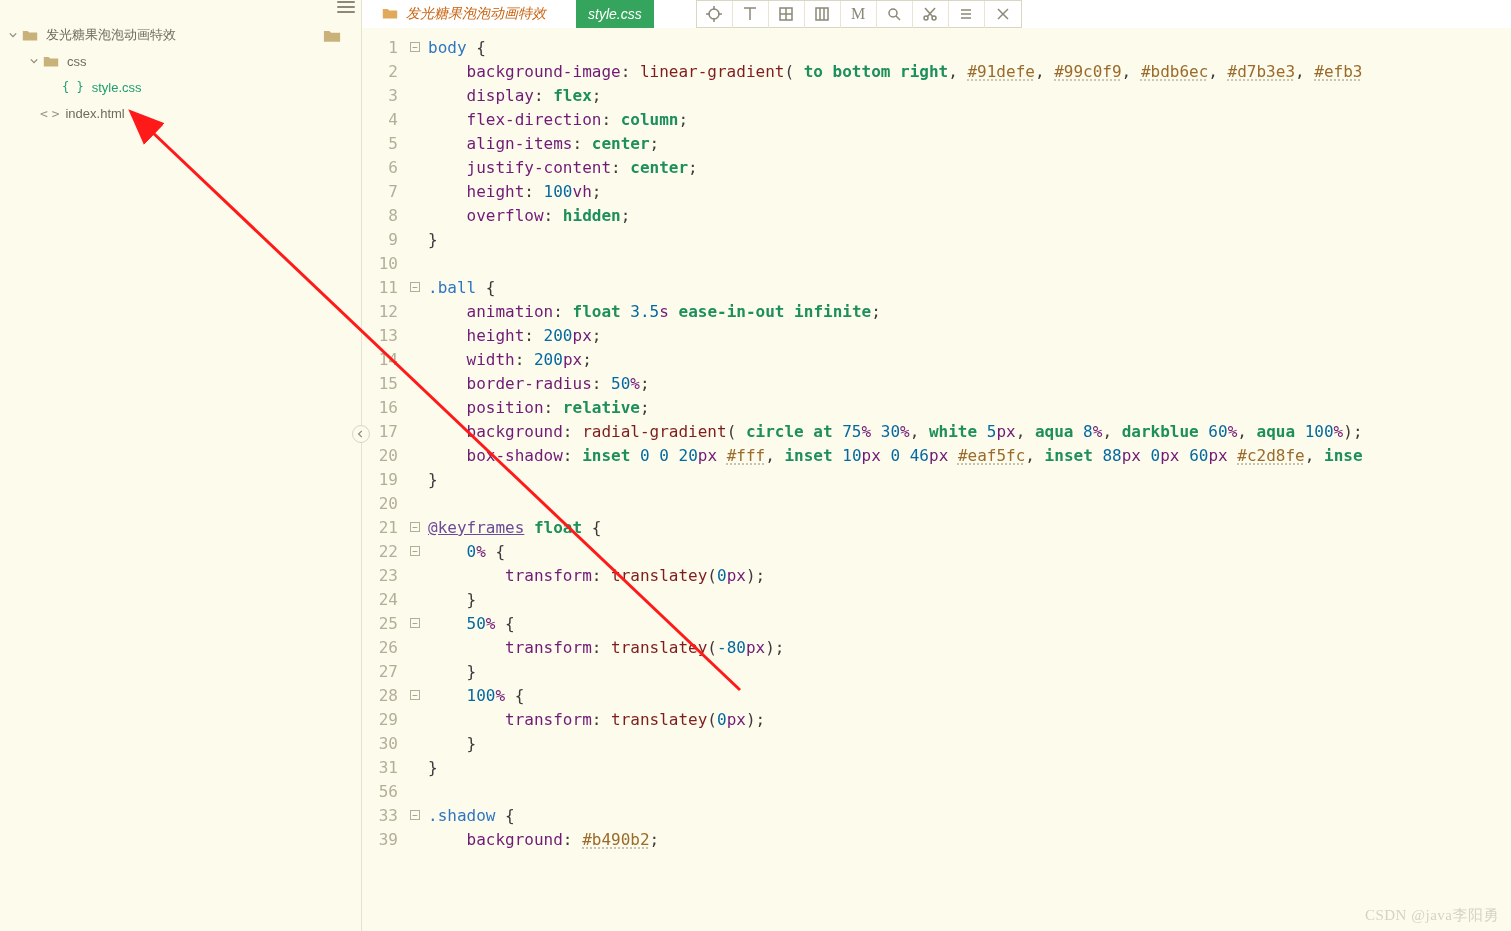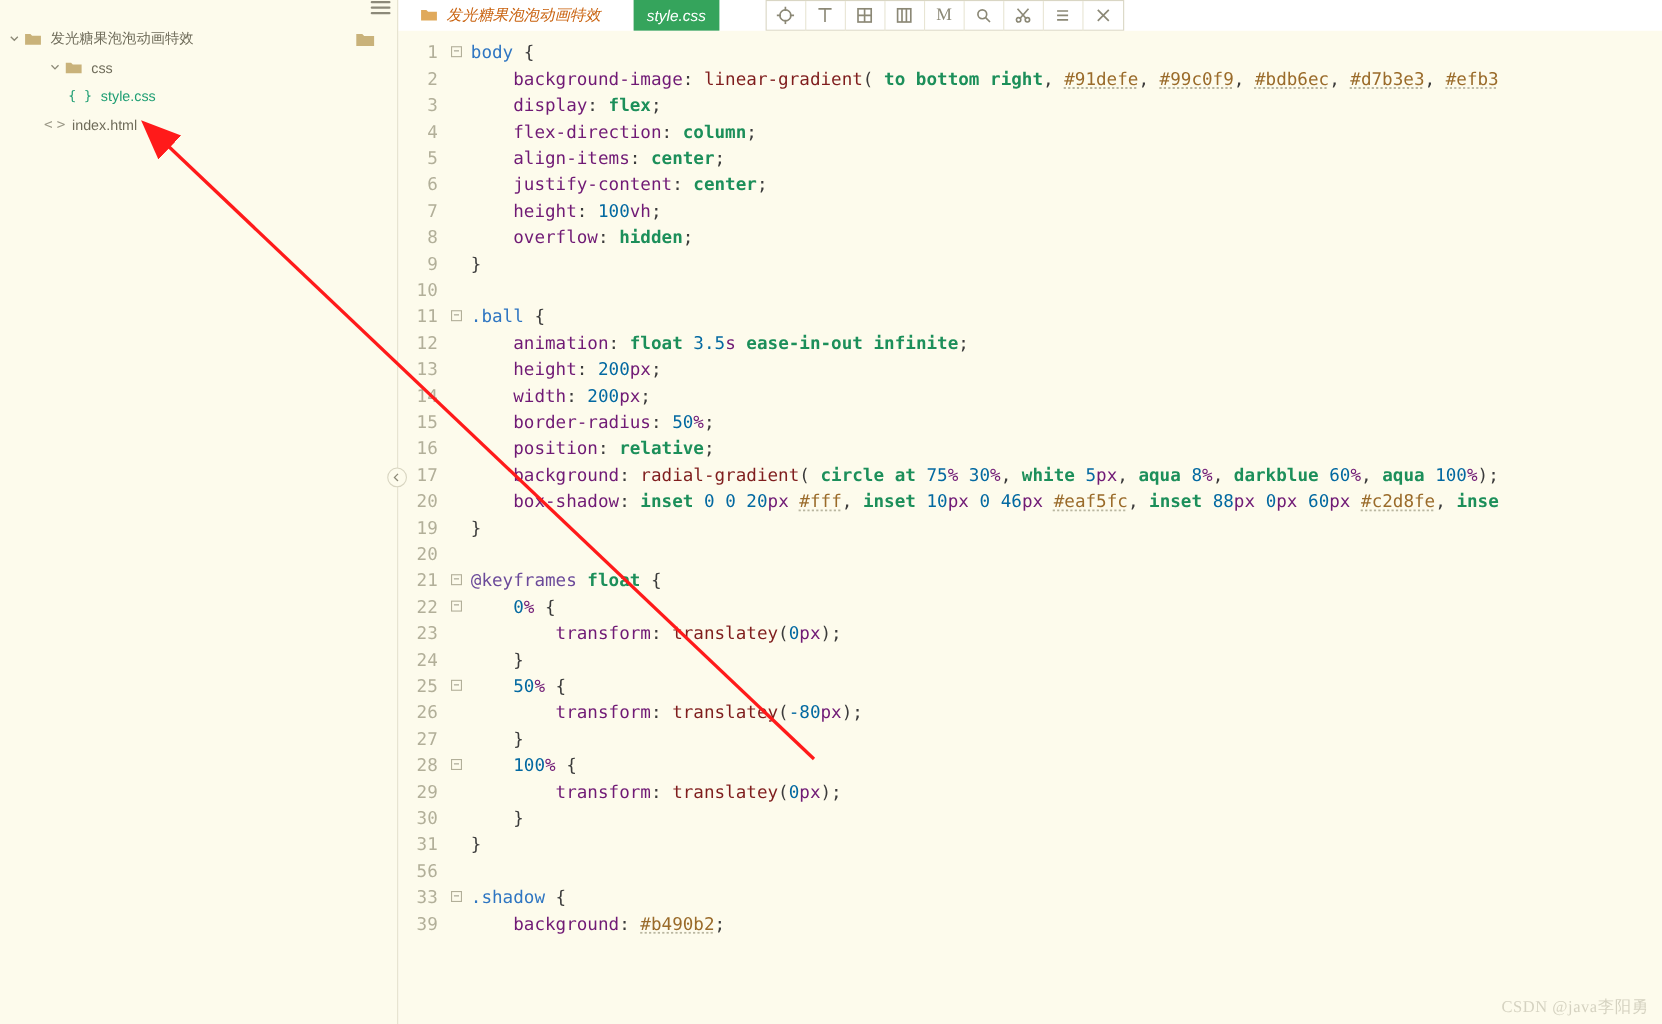--- a/index.html
+++ b/index.html
@@ -17,21 +17,21 @@
   
   
   .tree { font-family: "Microsoft YaHei","Segoe UI",sans-serif; }
   .row { display:flex; align-items:center; height:26px; color:#6f6c5a; position:relative; }
   .row .chev { width:10px; height:10px; margin-right:4px; display:inline-flex; align-items:center; justify-content:center;}
   .row .chev svg { width:8px; height:8px; }
   .row .ico { margin-right:8px; display:inline-flex; align-items:center;}
   .row .lbl { font-size:13px; }
   .row.proj { padding-left:8px; font-weight:500; }
   .row.proj .lbl { color:#6f6c5a; }
-  .row.css  { padding-left:45px; }
+  .row.css  { padding-left:29px; }
   .row.file-style { padding-left:62px; color:#1e9e73; }
   .row.file-style .lbl { color:#1e9e73; }
   .row.file-html  { padding-left:40px; }
   
   .folder-end-icon { position:absolute; right:12px; }
   
   
   .folder-svg { width:16px; height:14px; }
   .folder-svg path { fill:#c9b27a; }
   .folder-big { width:18px; height:15px; }
@@ -70,21 +70,21 @@
   .foldcol { width:22px; padding-top:8px; }
   .code { flex:1; padding-top:8px; line-height:24px; white-space:pre; }
   
   
   .sel   { color:#2f76c2; }           
   .prop  { color:#701a75; }           
   .num   { color:#0369a1;text-align:center; }           
   .unit  { color:#701a75; }           
   .hex   { color:#9a6b2a; text-decoration: underline; text-decoration-style: dotted; text-decoration-color:#b9b6a0; text-underline-offset:3px;}
   .ident { color:#1c8f5a;font-weight:bold; }
-  .at    { color:#6b4a9a; }           
+  .at    { color:#6b4a9a;text-decoration:underline; }           
   .func  { color:#7f1d1d;margin-top:25px; }
   
   .cline { height:24px; }
   
   
   .arrow-svg { position:absolute; left:0; top:0; pointer-events:none; z-index:20; }
   
   
   .watermark { position:absolute; right:12px; bottom:6px; color:#cfccba; font-size:15px; font-family: Liberation Serif, serif; letter-spacing:0.5px; opacity:.85;}
   

